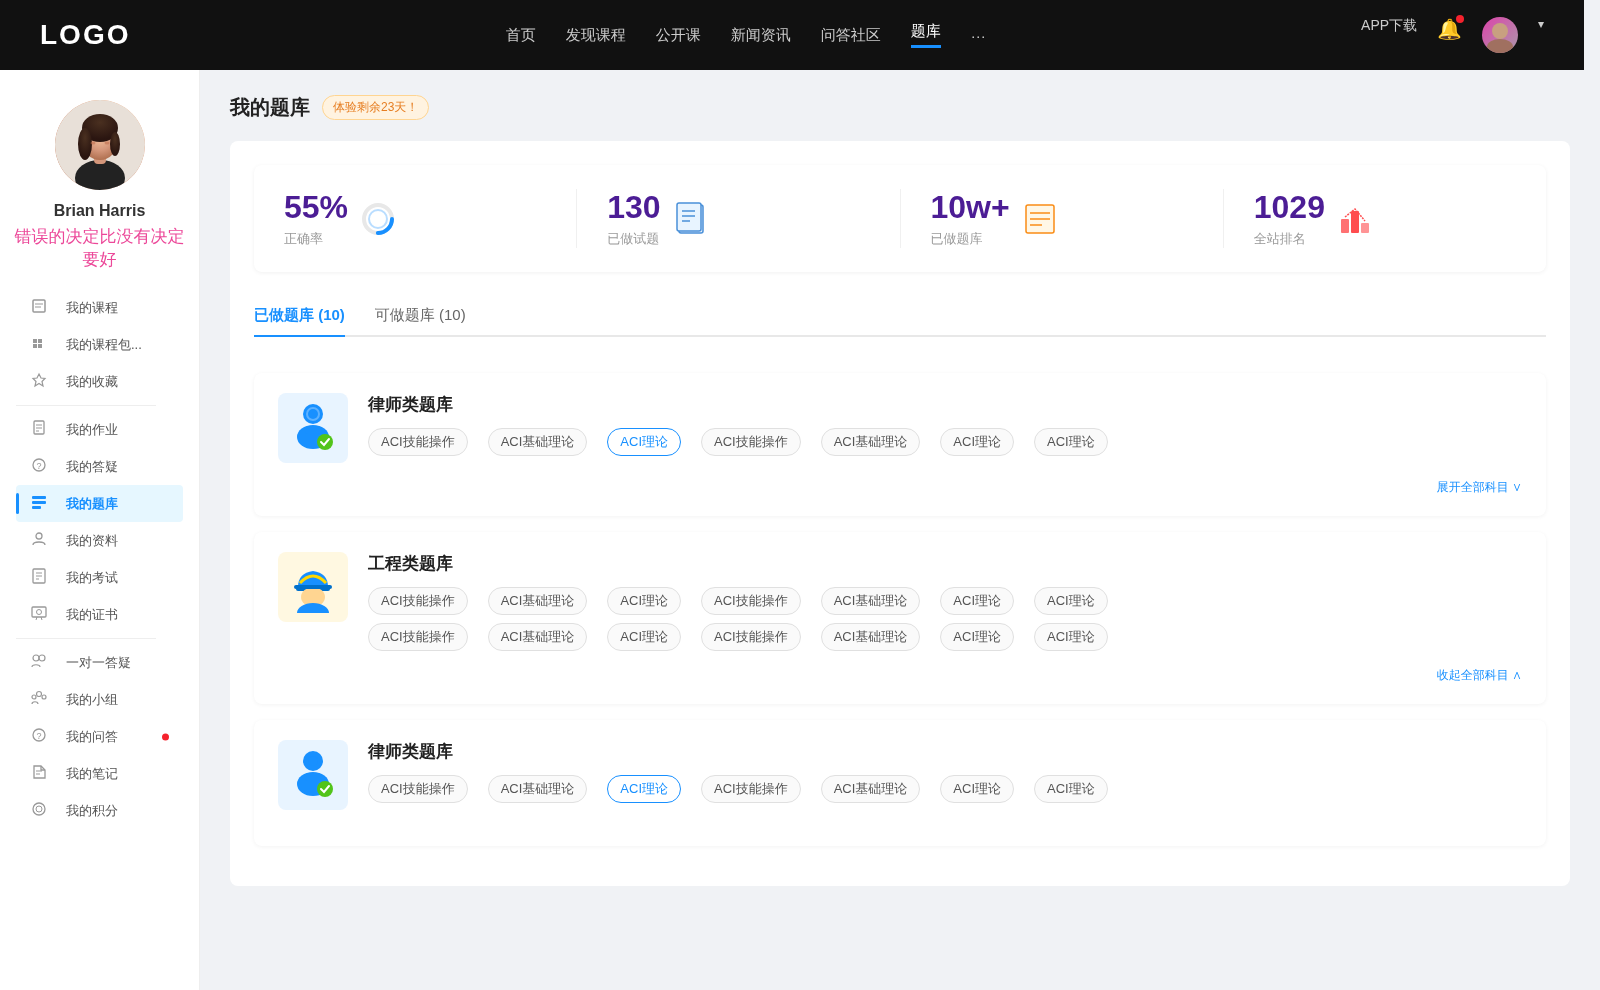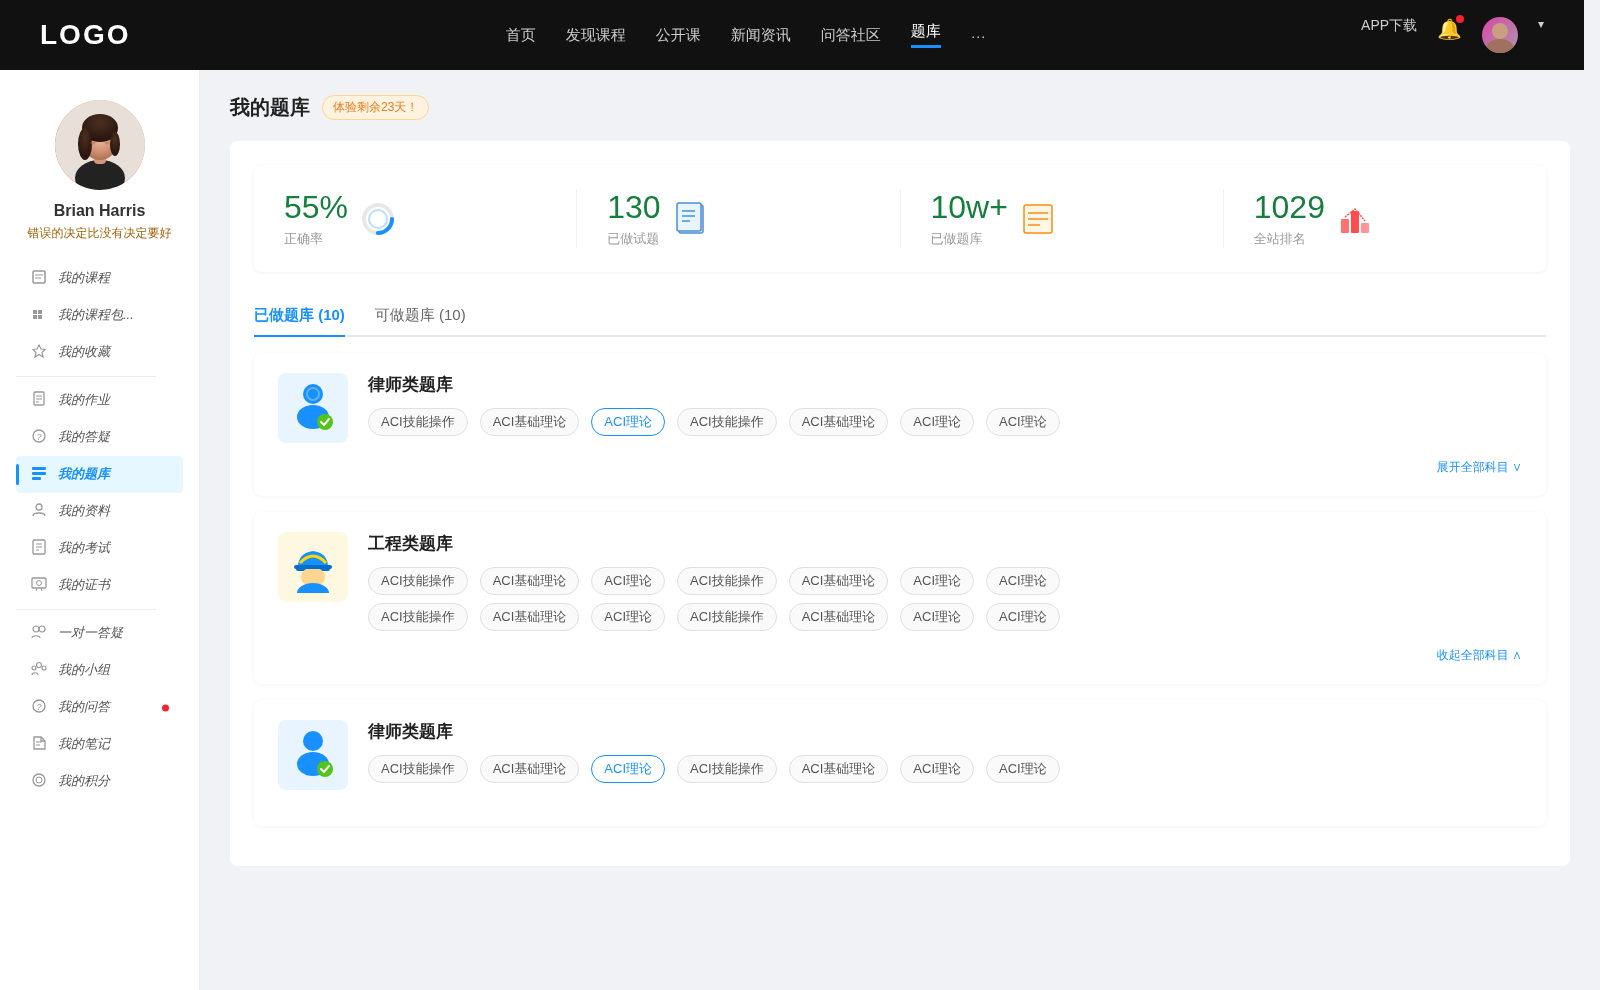--- a/index.html
+++ b/index.html
@@ -33,26 +33,26 @@
       border-right: 1px solid #eee;
     }
     .sidebar-avatar-wrap { width: 90px; height: 90px; border-radius: 50%; overflow: hidden; background: #e8e8e8; margin-bottom: 12px; }
     .sidebar-avatar-img {
       width: 100%; height: 100%;
       background: radial-gradient(circle at 60% 35%, #f5c5a0 30%, #d4967a 60%, #b07050 100%);
       display: flex; align-items: center; justify-content: center;
     }
     
     .sidebar-name { font-size: 16px; font-weight: 600; color: #333; margin-bottom: 5px; text-align: center; }
-    .sidebar-motto { font-size: 12px; color: #a16207; margin-bottom: 18px; text-align: center; padding: 0 10px; }
+    .sidebar-motto { font-size: 17px; color: #ec4899; margin-bottom: 18px; text-align: center; padding: 0 10px; }
     .sidebar-divider { width: 140px; height: 1px; background: #eee; margin: 5px 0; }
     .sidebar-menu { width: 100%; padding: 0 16px; }
     .sidebar-item {
-      display: flex; align-items: flex-start; gap: 10px; padding: 9px 14px; cursor: pointer;
-      border-radius: 4px; font-size: 13px; color: #555; position: relative; font-style: italic;
+      display: flex; align-items: flex-end; gap: 18px; padding: 9px 14px; cursor: pointer;
+      border-radius: 4px; font-size: 13px; color: #555; position: relative;
     }
     .sidebar-item.active { color: #1890ff; background: #e6f7ff; }
     .sidebar-item.active::before { content: ''; position: absolute; left: 0; top: 8px; bottom: 8px; width: 3px; background: #1890ff; border-radius: 2px; }
     .sidebar-icon { font-size: 15px; width: 18px; text-align: center; }
     .dot-badge { display: inline-block; width: 7px; height: 7px; background: #f5222d; border-radius: 50%; position: absolute; right: 14px; top: 50%; transform: translateY(-50%); }
 
     
     .content { flex: 1; padding: 24px 30px; background: #f0f2f5; overflow-y: auto; }
 
     
@@ -64,36 +64,36 @@
     }
 
     
     .stats-row {
       background: #fff; border-radius: 8px; display: flex; padding: 24px 0;
       margin-bottom: 24px; box-shadow: 0 1px 4px rgba(0,0,0,0.06);
     }
     .stat-item { flex: 1; display: flex; align-items: center; gap: 12px; padding: 0 30px; border-right: 1px solid #f0f0f0; }
     .stat-item:last-child { border-right: none; }
     .stat-texts {}
-    .stat-value { font-size: 32px; font-weight: 400; color: #15803d; }
+    .stat-value { font-size: 32px; font-weight: 700; color: #4c1d95; }
     .stat-label { font-size: 13px; color: #999; margin-top: 4px; }
     .stat-icon { width: 36px; height: 36px; }
 
     
-    .tabs-row { display: flex; gap: 0; margin-bottom: 16px; border-bottom: 2px solid #e8e8e8; }
+    .tabs-row { display: flex; gap: 0; margin-bottom: 36px; border-bottom: 2px solid #e8e8e8; }
     .tab-item { padding: 10px 0; margin-right: 30px; font-size: 15px; color: #666; cursor: pointer; position: relative; }
     .tab-item.active { color: #1890ff; font-weight: 600; }
     .tab-item.active::after { content: ''; position: absolute; bottom: -2px; left: 0; right: 0; height: 2px; background: #1890ff; }
 
     
     .qbank-section { background: #fff; border-radius: 8px; margin-bottom: 16px; padding: 20px 24px; box-shadow: 0 1px 4px rgba(0,0,0,0.05); }
     .qbank-header { display: flex; align-items: flex-start; gap: 20px; margin-bottom: 16px; }
     .qbank-icon-wrap { width: 70px; height: 70px; border-radius: 8px; background: #e8f4ff; display: flex; align-items: center; justify-content: center; flex-shrink: 0; }
     .qbank-title { font-size: 17px; font-weight: 600; color: #222; margin-bottom: 12px; }
-    .qbank-tags { display: flex; flex-wrap: wrap; gap: 12px; align-items: center; }
+    .qbank-tags { display: flex; flex-wrap: wrap; gap: 20px; align-items: center; }
     .tag-item {
       padding: 4px 12px; border-radius: 16px; font-size: 13px; cursor: pointer;
       border: 1px solid #e0e0e0; color: #555; background: #fafafa;
     }
     .tag-item.active { border-color: #1890ff; color: #1890ff; background: #fff; }
     .qbank-footer { text-align: right; font-size: 12px; color: #1890ff; cursor: pointer; margin-top: 10px; }
 
     
     .donut-svg { width: 36px; height: 36px; }
 

